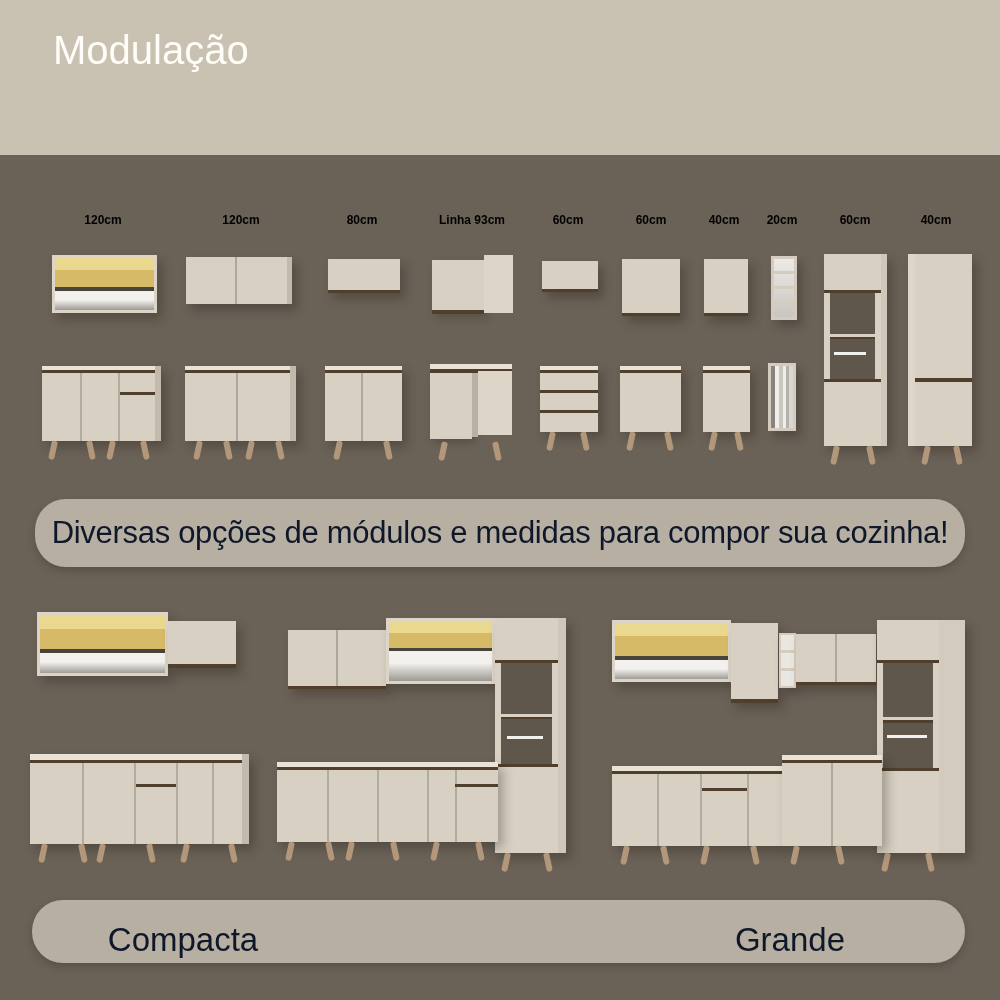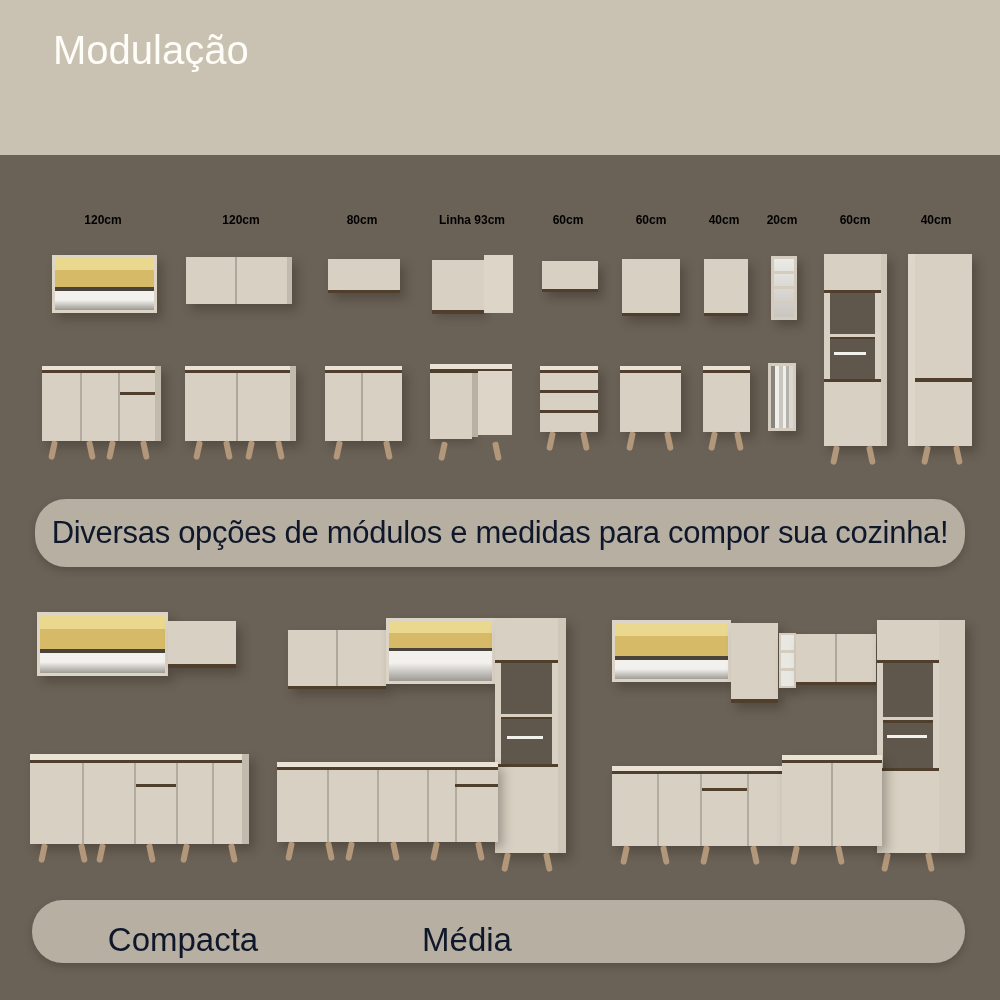--- a/index.html
+++ b/index.html
@@ -257,16 +257,16 @@
       <div class="legs" style="left:8px; top:80px; width:50px;"></div>
       <div class="legs" style="left:88px; top:80px; width:60px;"></div>
     </div>
     <div class="cab kg-baseR">
       <div class="legs" style="left:8px; top:91px; width:55px;"></div>
     </div>
   </div>
 
   <div class="banner banner-bottom">
     <div class="size-label sl1">Compacta</div>
-    <div class="size-label sl2">Média</div>
+    <div class="size-label sl3">Grande</div>
   </div>
 
 </div>
 
 </body></html>

